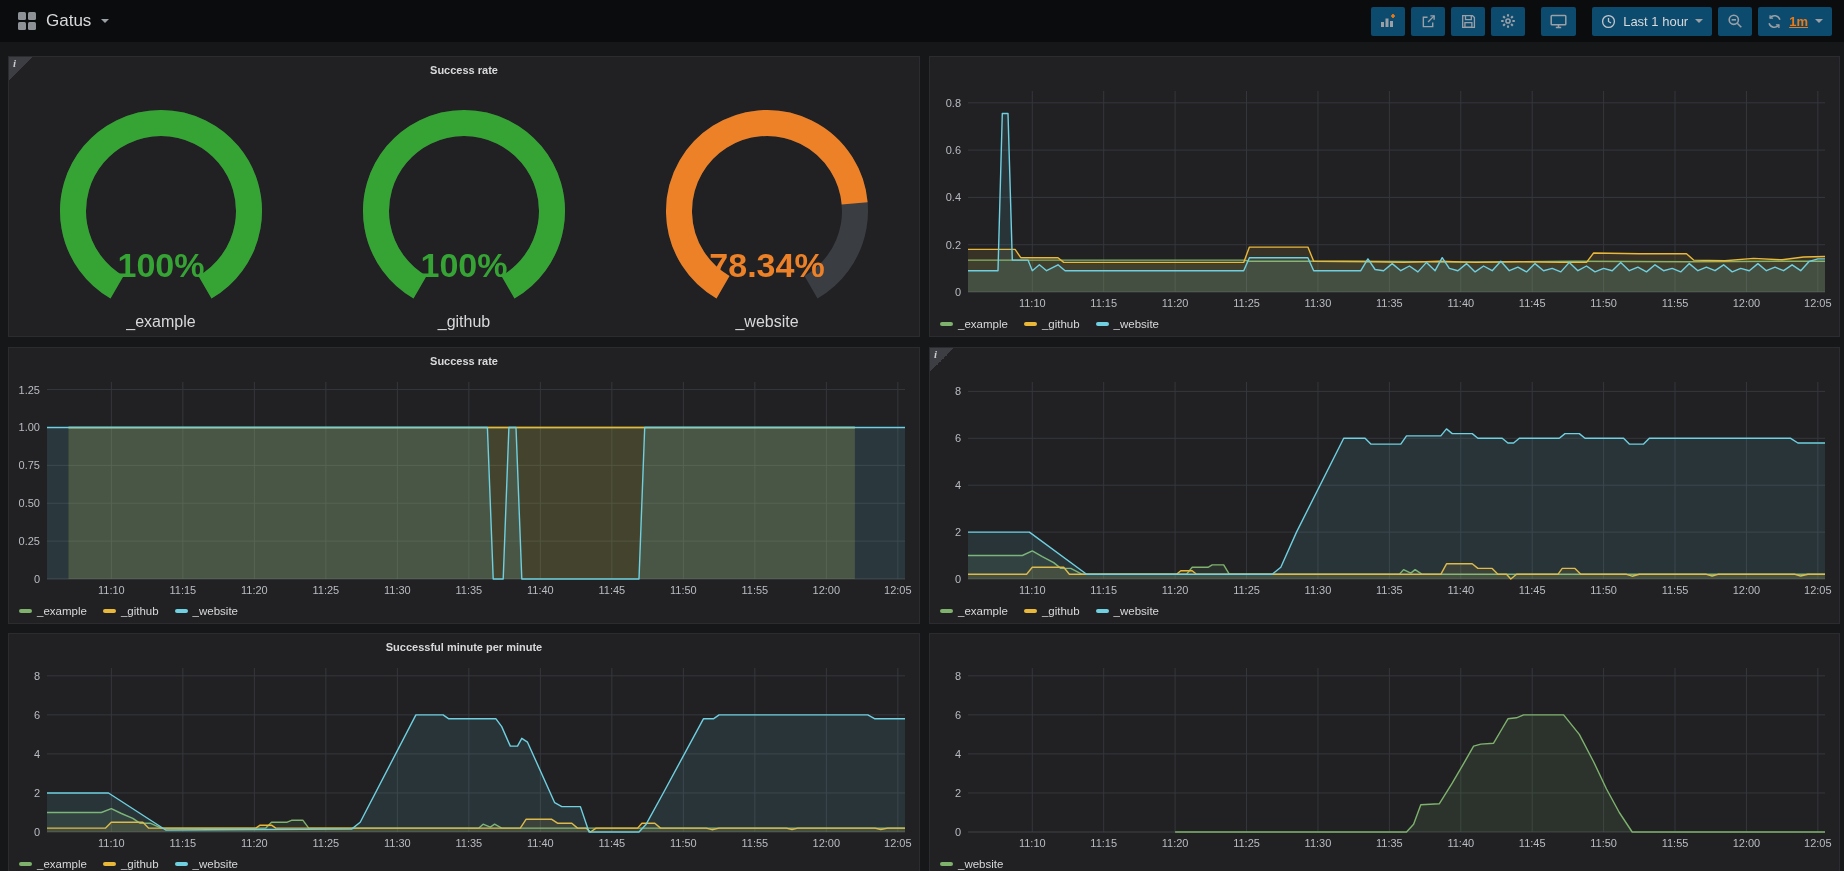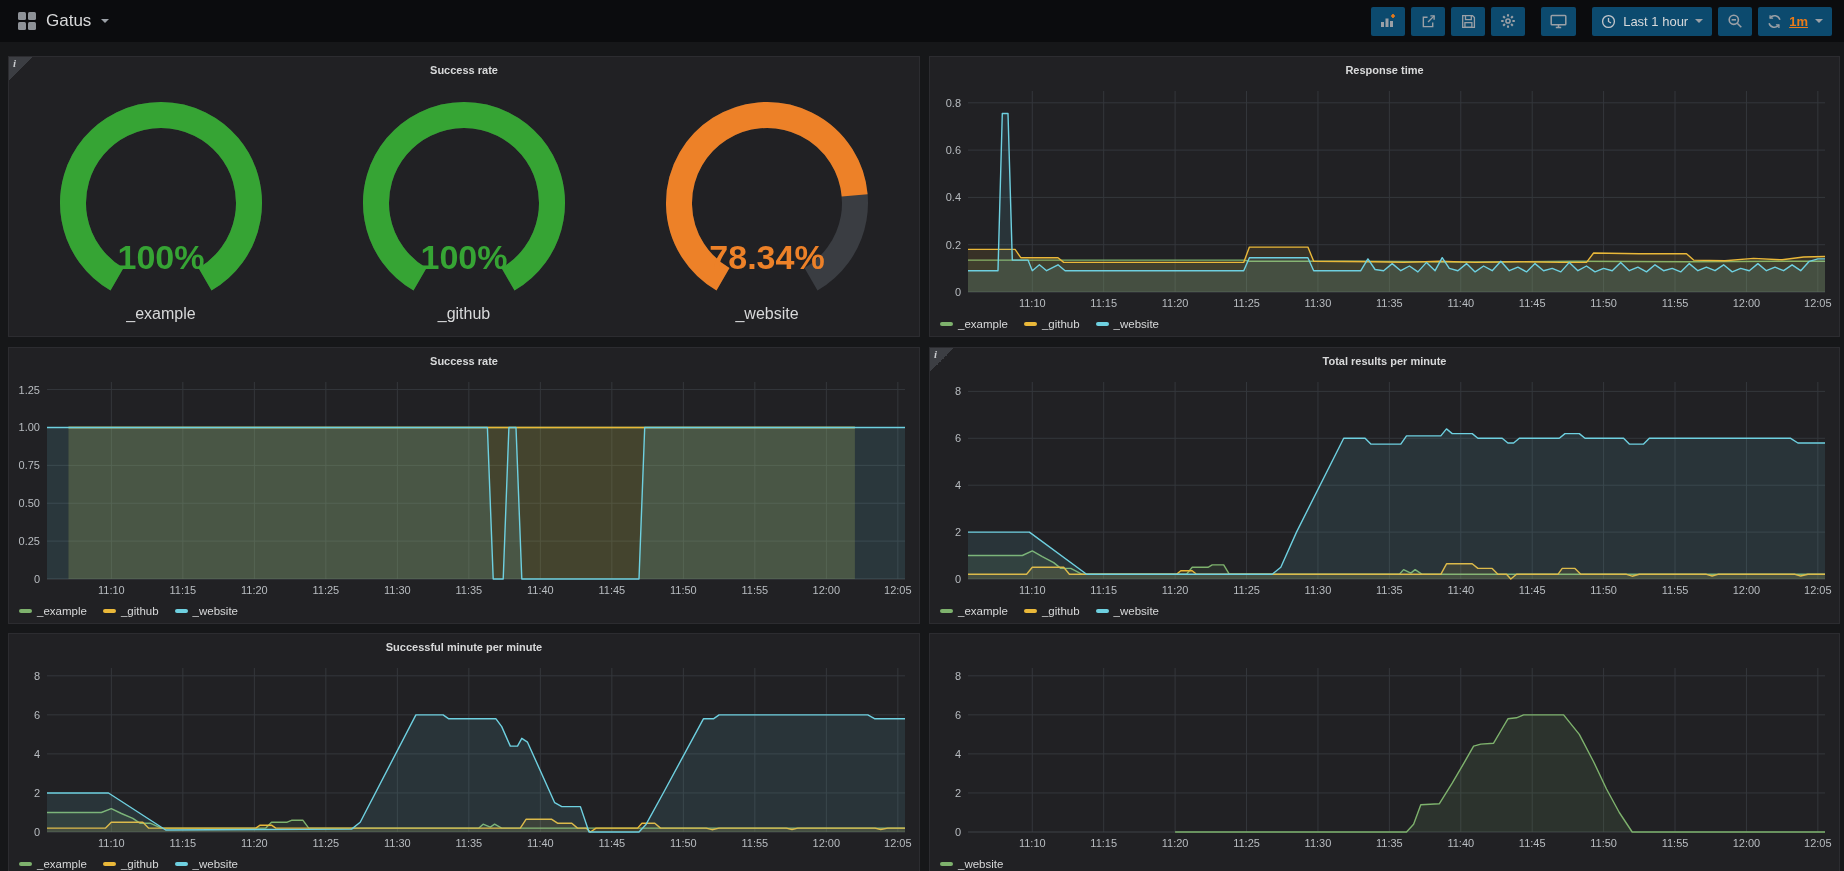--- a/index.html
+++ b/index.html
@@ -38,21 +38,21 @@
   .chart { position:absolute; left:0; right:0; top:26px; bottom:24px; cursor:crosshair; }
   .p1 .chart { bottom:0; cursor:default; display:flex; }
   .legend { position:absolute; left:10px; bottom:3px; height:18px; display:flex;
     gap:16px; align-items:center; font-size:11.5px; color:#d8d9da; }
   .legend .li { display:flex; align-items:center; gap:5px; cursor:pointer; }
   .legend .sw { width:13px; height:4px; border-radius:2px; display:inline-block; }
   .corner-info { position:absolute; left:0; top:0; width:24px; height:24px; z-index:3;
     background:linear-gradient(135deg,#3c3e43 50%,rgba(0,0,0,0) 50%); cursor:pointer; }
   .corner-info span { position:absolute; left:4px; top:0px; font:italic 700 11px "Liberation Serif",serif;
     color:#c9cbce; }
-  .gcol { flex:1; display:flex; justify-content:center; }
+  .gcol { flex:1; display:flex; justify-content:center;align-items:flex-end; }
 </style>
 </head>
 <body>
 
 <div class="navbar">
   <div class="nav-left">
     <span class="grid4">
         <span></span>
         <span></span>
         <span></span>
@@ -153,21 +153,20 @@
           <path d="M 106.00 196.21 A 88 88 0 1 1 194.00 196.21" stroke="#3a3d42" stroke-width="26" fill="none"></path>
           <path d="M 106.00 196.21 A 88 88 0 1 1 237.67 112.36" stroke="#ED8128" stroke-width="26" fill="none"></path>
           <text x="150" y="186" text-anchor="middle" fill="#ED8128" font-size="34" font-weight="700">78.34%</text>
           <text x="150" y="236" text-anchor="middle" fill="#d8d9da" font-size="16">_website</text>
         </svg>
       </div>
     </div>
 </div>
 
 <div class="panel p2">
-  <div class="panel-title">Response time</div>
   <div class="chart"><svg width="909" height="229" viewBox="0 0 909 229">
         <line x1="102.27499999999999" y1="8" x2="102.27499999999999" y2="209" stroke="#34373c" stroke-width="1"></line>
         <text x="102.27499999999999" y="224" text-anchor="middle" fill="#b8bcc0" font-size="11">11:10</text>
         <line x1="173.69166666666666" y1="8" x2="173.69166666666666" y2="209" stroke="#34373c" stroke-width="1"></line>
         <text x="173.69166666666666" y="224" text-anchor="middle" fill="#b8bcc0" font-size="11">11:15</text>
         <line x1="245.10833333333335" y1="8" x2="245.10833333333335" y2="209" stroke="#34373c" stroke-width="1"></line>
         <text x="245.10833333333335" y="224" text-anchor="middle" fill="#b8bcc0" font-size="11">11:20</text>
         <line x1="316.52500000000003" y1="8" x2="316.52500000000003" y2="209" stroke="#34373c" stroke-width="1"></line>
         <text x="316.52500000000003" y="224" text-anchor="middle" fill="#b8bcc0" font-size="11">11:25</text>
         <line x1="387.94166666666666" y1="8" x2="387.94166666666666" y2="209" stroke="#34373c" stroke-width="1"></line>
@@ -278,21 +277,20 @@
         <span class="sw" style="background: rgb(110, 208, 224);"></span>
         <span>_website</span>
       </span>
     </div>
 </div>
 
 <div class="panel p4">
   <div class="corner-info">
       <span>i</span>
     </div>
-  <div class="panel-title">Total results per minute</div>
   <div class="chart"><svg width="909" height="225" viewBox="0 0 909 225">
         <line x1="102.27499999999999" y1="8" x2="102.27499999999999" y2="205" stroke="#34373c" stroke-width="1"></line>
         <text x="102.27499999999999" y="220" text-anchor="middle" fill="#b8bcc0" font-size="11">11:10</text>
         <line x1="173.69166666666666" y1="8" x2="173.69166666666666" y2="205" stroke="#34373c" stroke-width="1"></line>
         <text x="173.69166666666666" y="220" text-anchor="middle" fill="#b8bcc0" font-size="11">11:15</text>
         <line x1="245.10833333333335" y1="8" x2="245.10833333333335" y2="205" stroke="#34373c" stroke-width="1"></line>
         <text x="245.10833333333335" y="220" text-anchor="middle" fill="#b8bcc0" font-size="11">11:20</text>
         <line x1="316.52500000000003" y1="8" x2="316.52500000000003" y2="205" stroke="#34373c" stroke-width="1"></line>
         <text x="316.52500000000003" y="220" text-anchor="middle" fill="#b8bcc0" font-size="11">11:25</text>
         <line x1="387.94166666666666" y1="8" x2="387.94166666666666" y2="205" stroke="#34373c" stroke-width="1"></line>

